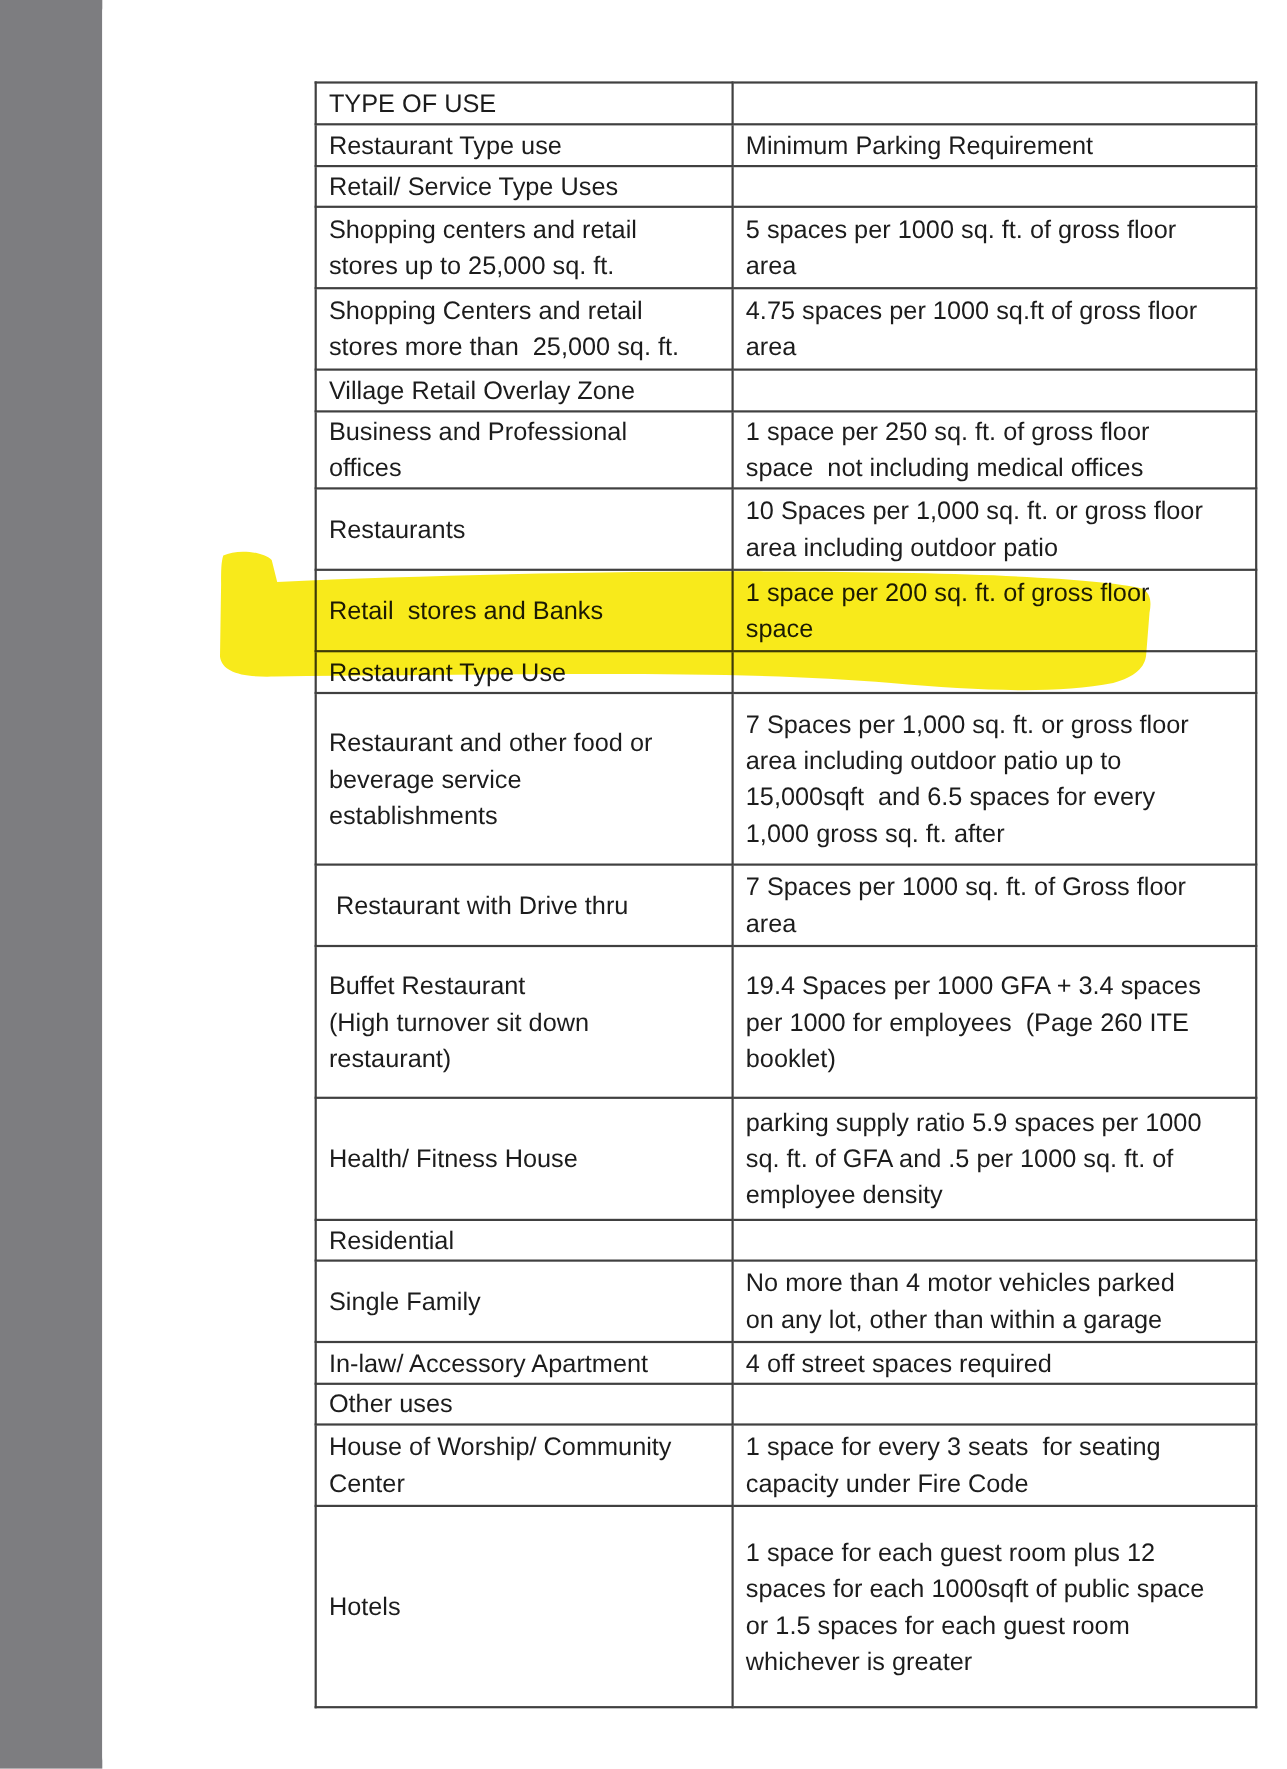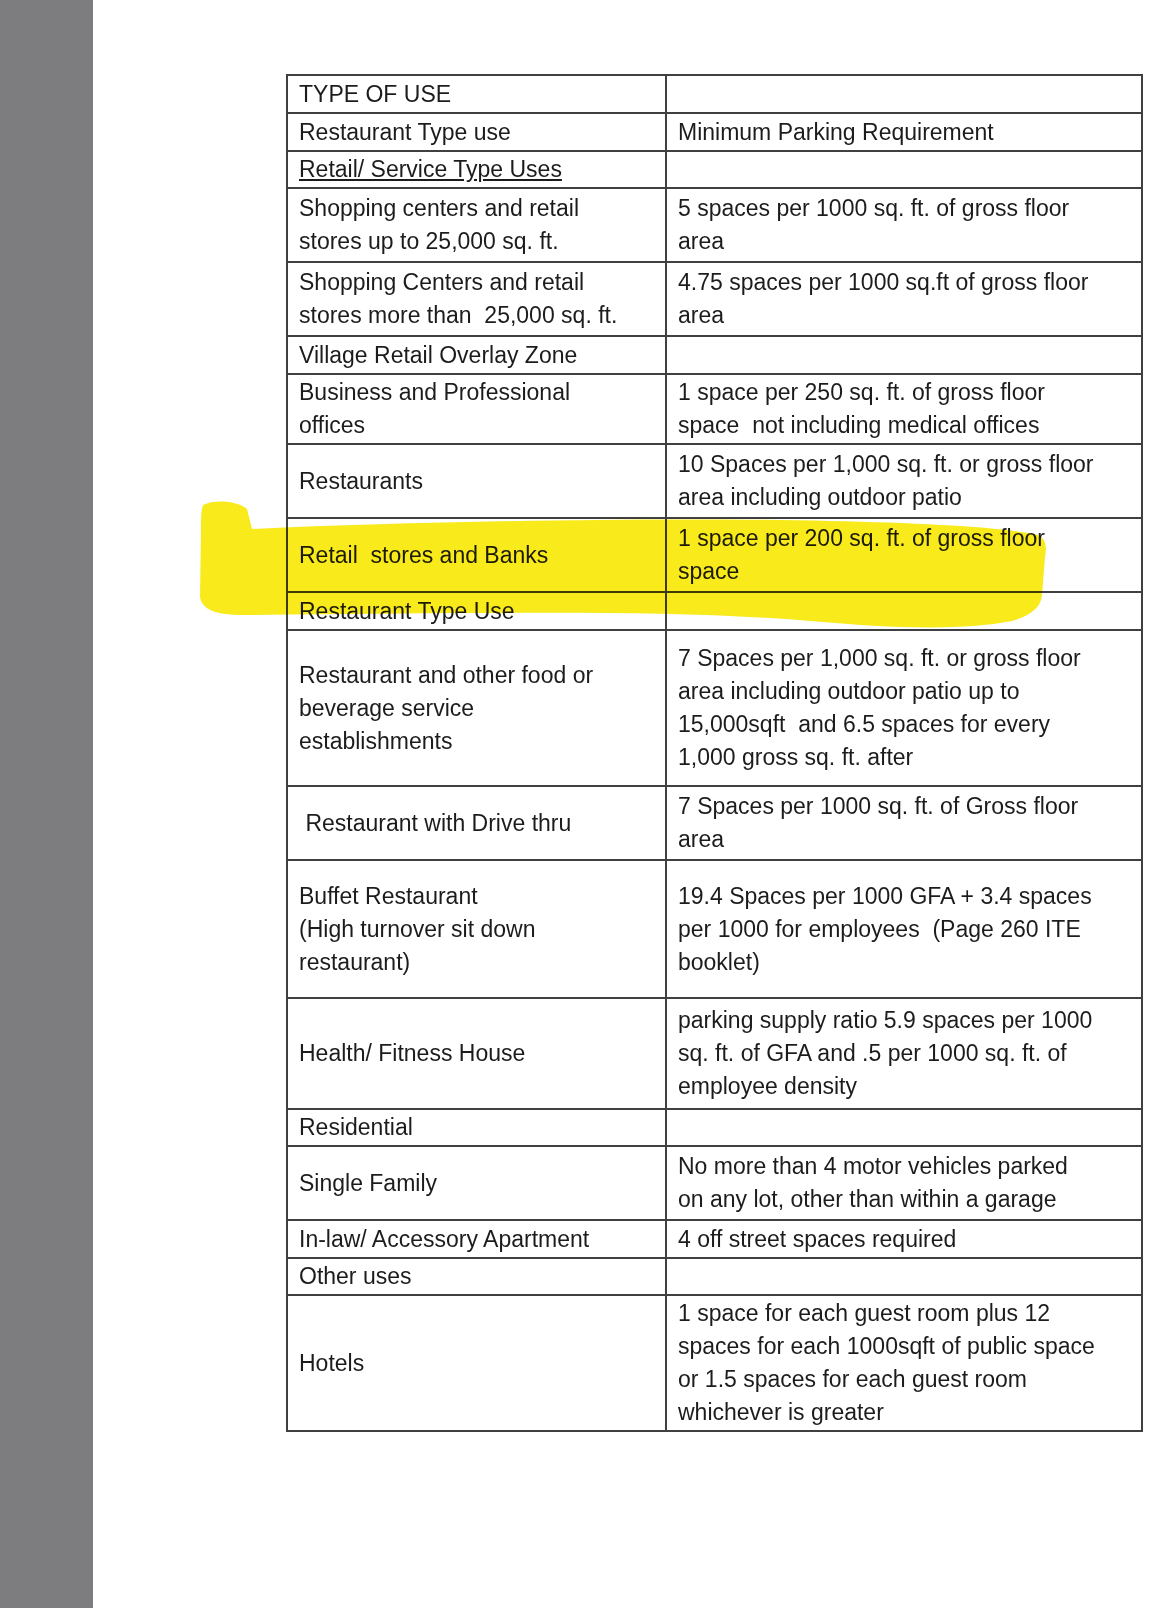--- a/index.html
+++ b/index.html
@@ -41,21 +41,21 @@
     vertical-align:middle;
     font-size:23px;
     line-height:33px;
     white-space:pre-wrap;
     padding:1px 8px 1px 11px;
     overflow:hidden;
   }
   
   tr:nth-child(1){height:38px;}
   tr:nth-child(2){height:38px;}
-  tr:nth-child(3){height:20px;text-decoration:underline;}
+  tr:nth-child(3){height:20px;}
   tr:nth-child(4){height:74px;}
   tr:nth-child(5){height:74px;}
   tr:nth-child(6){height:38px;}
   tr:nth-child(7){height:58px;}
   tr:nth-child(8){height:74px;}
   tr:nth-child(9){height:74px;}
   tr:nth-child(10){height:38px;}
   tr:nth-child(11){height:156px;}
   tr:nth-child(12){height:74px;padding-left:12px;}
   tr:nth-child(13){height:138px;}
@@ -174,20 +174,26 @@
   </tr>
         <tr>
     <td>In-law/ Accessory Apartment</td>
     <td>4 off street spaces required</td>
   </tr>
         <tr>
     <td>Other uses</td>
     <td></td>
   </tr>
         <tr>
+    <td>House of Worship/ Community
+Center</td>
+    <td>1 space for every 3 seats  for seating
+capacity under Fire Code</td>
+  </tr>
+        <tr>
     <td>Hotels</td>
     <td>1 space for each guest room plus 12
 spaces for each 1000sqft of public space
 or 1.5 spaces for each guest room
 whichever is greater</td>
   </tr>
       </tbody>
   </table>
 </div>
 

